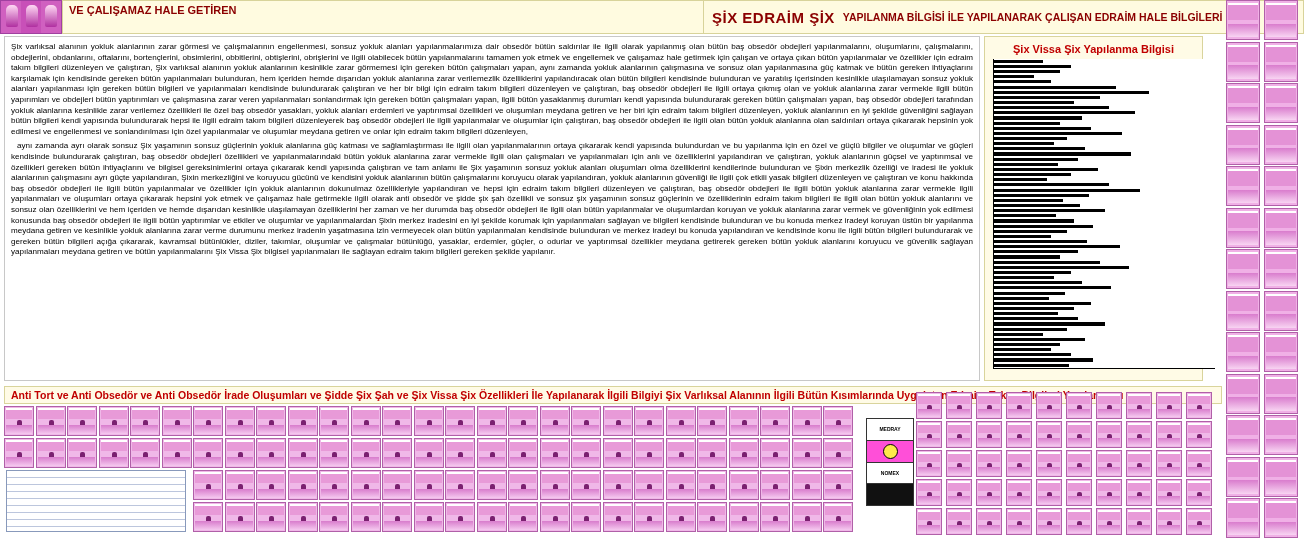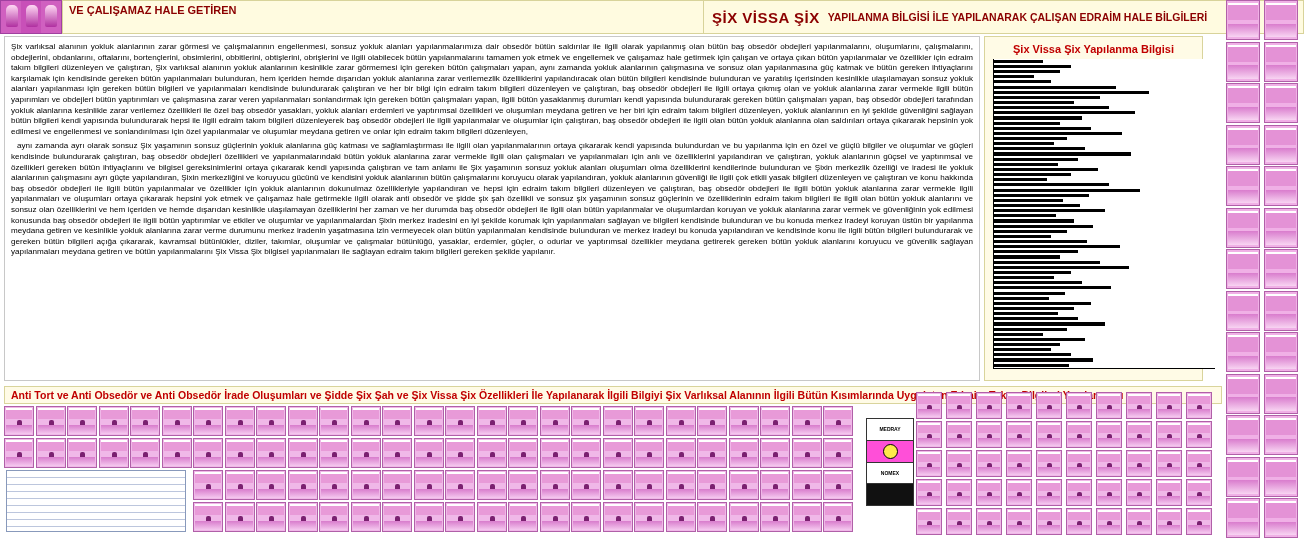--- a/index.html
+++ b/index.html
@@ -145,21 +145,21 @@
   <div class="header">
     <div class="header-logo">
       <div class="fig f1"></div>
         <div class="fig f2"></div>
         <div class="fig f3"></div>
     </div>
     <div class="header-band">
       <div class="hb-row2">VE ÇALIŞAMAZ HALE GETİREN</div>
     </div>
     <div class="header-right">
-      <span class="hr-brand">ŞİX VİSSA ŞİX</span>
+      <span class="hr-brand">ŞİX EDRAİM ŞİX</span>
       <span class="hr-sub">YAPILANMA BİLGİSİ İLE YAPILANARAK ÇALIŞAN EDRAİM HALE BİLGİLERİ</span>
     </div>
   </div>
 
   <div class="body-panel">
     <p class="para">Şix varlıksal alanının yokluk alanlarının zarar görmesi ve çalışmalarının engellenmesi, sonsuz yokluk alanları yapılanmalarımıza dair obsedör bütün saldırılar ile ilgili olarak yapılanmış olan bütün baş obsedör obdejleri yapılanmalarını, oluşumlarını, çalışmalarını, obdejlerini, obdanlarını, oftalarını, bortençlerini, obsimlerini, obbitlerini, obtişlerini, obrişlerini ve ilgili olabilecek bütün yapılanmalarını tamamen yok etmek ve engellemek ve çalışamaz hale getirmek için çalışan ve ortaya çıkan bütün yapılanmalar ve özellikler için edraim takım bilgileri düzenleyen ve çalıştıran, Şix varlıksal alanının yokluk alanlarının kesinlikle zarar görmemesi için gereken bütün çalışmaları yapan, aynı zamanda yokluk alanlarının çalışmasına ve sonsuz olan yapılanmasına güç katmak ve bütün gereken ihtiyaçlarını karşılamak için kendisinde gereken bütün yapılanmaları bulunduran, hem içeriden hemde dışarıdan yokluk alanlarına zarar verilemezlik özelliklerini yapılandıracak olan bütün bilgileri kendisinde bulunduran ve yaratılış içerisinden kesinlikle ulaşılamayan sonsuz yokluk alanları yapılanması için gereken bütün bilgileri ve yapılanmaları kendisinde bulundurarak çalıştıran ve her bir bilgi için edraim takım bilgileri düzenleyen ve çalıştıran, baş obsedör obdejleri ile ilgili ortaya çıkmış olan ve yokluk alanlarına zarar vermekle ilgili bütün yapırımları ve obdejleri bütün yaptırımları ve çalışmasına zarar veren yapılanmaları sonlandırmak için gereken bütün çalışmaları yapan, ilgili bütün yasaklanmış durumları kendi yapısında bulundurarak gereken bütün çalışmaları yapan, baş obsedör obdejleri tarafından yokluk alanlarına kesinlikle zarar verilemez özellikleri ile özel baş obsedör yasakları, yokluk alanları erdemleri ve yaptırımsal özellikleri ve oluşumları meydana getiren ve her biri için edraim takım bilgileri düzenleyen, yokluk alanlarının en iyi şekilde güvenliğini sağlayan bütün bilgileri kendi yapısında bulundurarak hepsi ile ilgili edraim takım bilgileri düzenleyerek baş obsedör obdejleri ile ilgili yapılanmalar ve oluşumlar için çalıştıran, baş obsedör obdejleri ile ilgili olan bütün yokluk alanlarına olan saldırıları ortaya çıkararak hepsinin yok edilmesi ve engellenmesi ve sonlandırılması için özel yapılanmalar ve oluşumlar meydana getiren ve onlar için edraim takım bilgileri düzenleyen,</p>
     <p class="para para2">aynı zamanda ayrı olarak sonsuz Şix yaşamının sonsuz güçlerinin yokluk alanlarına güç katması ve sağlamlaştırması ile ilgili olan yapılanmalarının ortaya çıkararak kendi yapısında bulundurdan ve bu yapılanma için en özel ve güçlü bilgiler ve oluşumlar ve güçleri kendisinde bulundurarak çalıştıran, baş obsedör obdejleri özellikleri ve yapılanmalarındaki bütün yokluk alanlarına zarar vermekle ilgili olan çalışmaları ve yapılanmaları için anlı ve özelliklerini yapılandıran ve çalıştıran, yokluk alanlarının güçsel ve yaptırımsal ve özellikleri gereken bütün ihtiyaçlarını ve bilgisel gereksinimlerini ortaya çıkararak kendi yapısında çalıştıran ve tam anlamı ile Şix yaşamının sonsuz yokluk alanları oluşumları olma özelliklerini kendilerinde bulunduran ve Şixin merkezlik özelliği ve iradesi ile yokluk alanlarının çalışmasını ayrı güçte yapılandıran, Şixin merkezliğini ve koruyucu gücünü ve kendisini yokluk alanlarının bütün çalışmalarını koruyucu olarak yapılandıran, yokluk alanlarının güvenliği ile ilgili çok etkili yasak bilgileri düzenleyen ve çalıştıran ve konu hakkında baş obsedör obdejleri ile ilgili bütün yapılanmalar ve özellikler için yokluk alanlarının dokunulmaz özellikleriyle yapılandıran ve hepsi için edraim takım bilgileri düzenleyen ve çalıştıran, baş obsedör obdejleri ile ilgili bütün yokluk alanlarına zarar vermekle ilgili yapılanmaları ve oluşumları ortaya çıkararak hepsini yok etmek ve çalışamaz hale getirmekle ilgili olarak anti obsedör ve şidde şix şah özellikli ve sonsuz şix yaşamının sonsuz güçlerinin ve özelliklerinin edraim takım bilgileri ile ilgili olan bütün yokluk alanlarını ve sonsuz olan özelliklerini ve hem içeriden ve hemde dışarıdan kesinlikle ulaşılamayan özelliklerini her zaman ve her durumda baş obsedör obdejleri ile ilgili olan bütün yapılanmalar ve oluşumlardan koruyan ve yokluk alanlarına zarar vermek ve güvenliğinin yok edilmesi konusunda baş obsedör obdejleri ile ilgili bütün yaptırımlar ve etkiler ve oluşumlar ve yapılanmalardan Şixin merkez iradesini en iyi şekilde korumak için yapılanmaları sağlayan ve bilgileri kendisinde bulunduran ve bu konuda merkez iradeyi koruyan üstün bir yapılanma meydana getiren ve kesinlikle yokluk alanlarına zarar verme durumunu merkez iradenin yaşatmasına izin vermeyecek olan bütün yapılanmaları kendisinde bulunduran ve merkez iradeyi bu konuda yapılandıran ve kendisinde konu ile ilgili bütün bilgileri bulundurarak ve gereken bütün bilgileri açığa çıkararak, kavramsal bütünlükler, diziler, takımlar, oluşumlar ve çalışmalar bütünlüğü, yasaklar, erdemler, güçler, o odurlar ve yaptırımsal özellikler meydana getirerek gereken bütün yokluk alanlarını koruyucu ve güvenlik sağlayan yapılanmaları meydana getiren ve bütün yapılanmalarını Şix Vissa Şix bilgisel yapılanmaları ile sağlayan edraim takım bilgileri gereken şekilde yapılanır.</p>
   </div>
 
   <div class="chart-panel">

